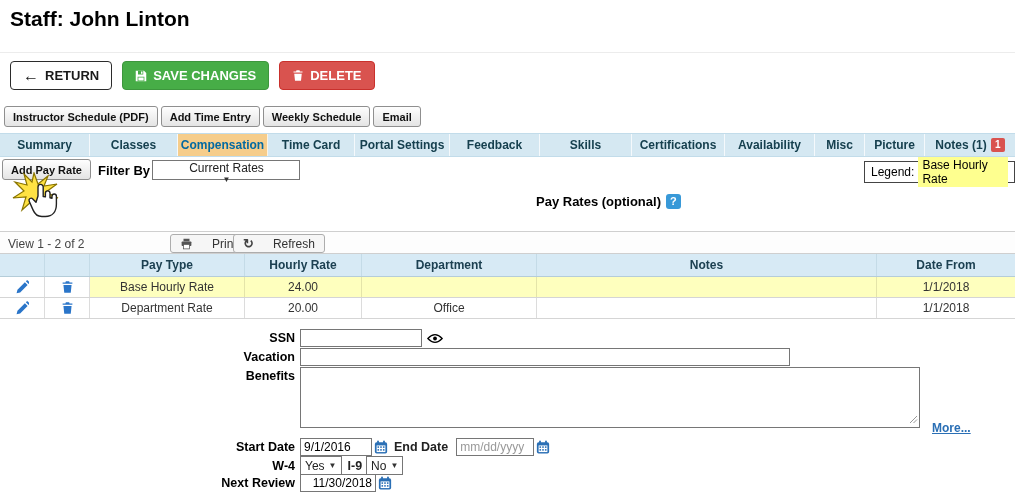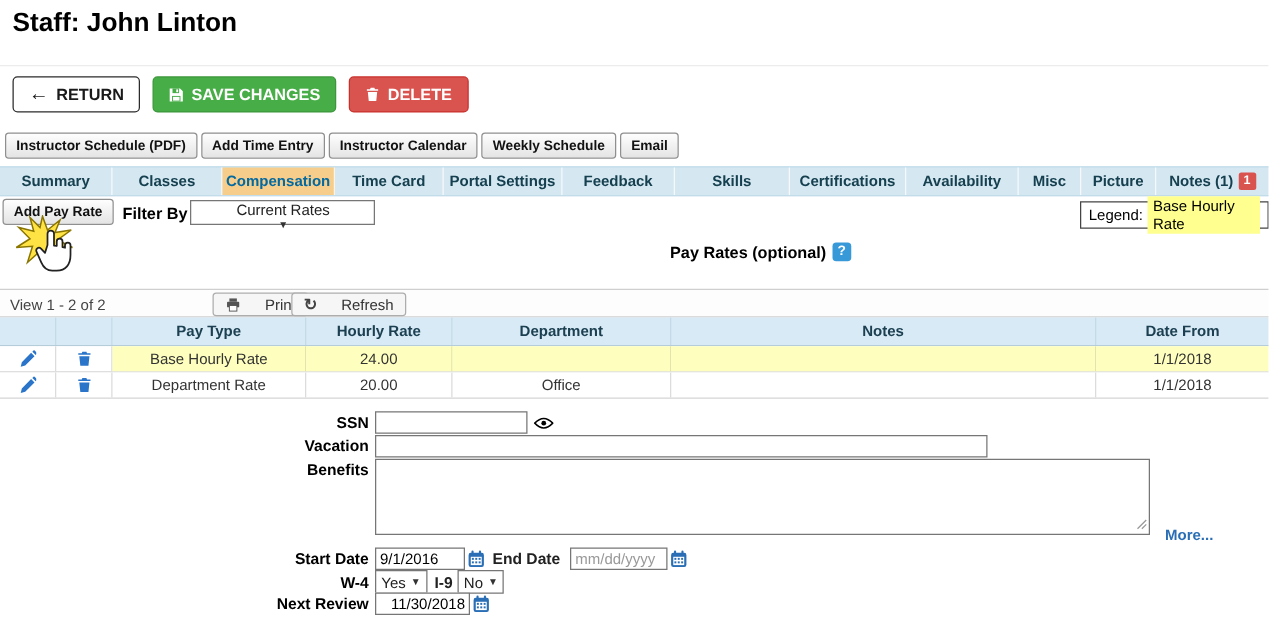--- a/index.html
+++ b/index.html
@@ -84,21 +84,21 @@
   .txt { height:18px; border:1px solid #767676; font-family:inherit; font-size:12px; padding:0 3px; }
   .txt::placeholder { color:#999; }
   .row-ssn { top:329px; } .row-vac { top:348px; }
   .row-ben { top:367px; align-items:flex-start; }
   .row-ben .f-label { padding-top:2px; }
   .ben-wrap { position:relative; }
   .ben-ta { width:620px; height:61px; border:1px solid #767676; font-family:inherit; font-size:12px;
             resize:none; padding:2px 3px; }
   .grip { position:absolute; right:2px; bottom:4px; }
   .more-link { position:absolute; left:932px; top:421px; font-size:12px; font-weight:bold;
-               color:#2a6fb5; cursor:pointer; }
+               color:#2a6fb5; text-decoration:underline; cursor:pointer; }
   .row-start { top:438px; } .row-w4 { top:456px; } .row-review { top:474px; }
   .in-start { width:72px; text-align:left; }
   .in-end { width:78px; text-align:left; margin-left:4px; }
   .in-review { width:76px; text-align:right; }
   .mini-label { font-size:12.5px; font-weight:bold; margin:0 4px 0 6px; }
   .cal { margin-left:2px; display:flex; align-items:center; cursor:pointer; }
   .sel { height:19px; background:#fff; border:1px solid #767676; display:flex; align-items:center;
          gap:4px; padding:0 4px; font-size:12px; cursor:pointer; }
   .eye { margin-left:5px; display:flex; align-items:center; cursor:pointer; }
 </style>
@@ -133,21 +133,20 @@
             <path fill="#fff" d="M6 1h4l.6 1.5H14V4H2V2.5h3.4zM3 5.5h10L12 15H4z"></path>
           </svg>
       </span>
       <span>DELETE</span>
     </button>
   </div>
 
   <div class="quick-row">
     <button class="grey-btn">Instructor Schedule (PDF)</button>
     <button class="grey-btn">Add Time Entry</button>
-    <button class="grey-btn">Instructor Calendar</button>
     <button class="grey-btn">Weekly Schedule</button>
     <button class="grey-btn">Email</button>
   </div>
 
   <div class="tabs">
     <div class="tab" style="width:90px">Summary</div>
     <div class="tab" style="width:88px">Classes</div>
     <div class="tab active" style="width:90px">Compensation</div>
     <div class="tab" style="width:87px">Time Card</div>
     <div class="tab" style="width:95px">Portal Settings</div>

